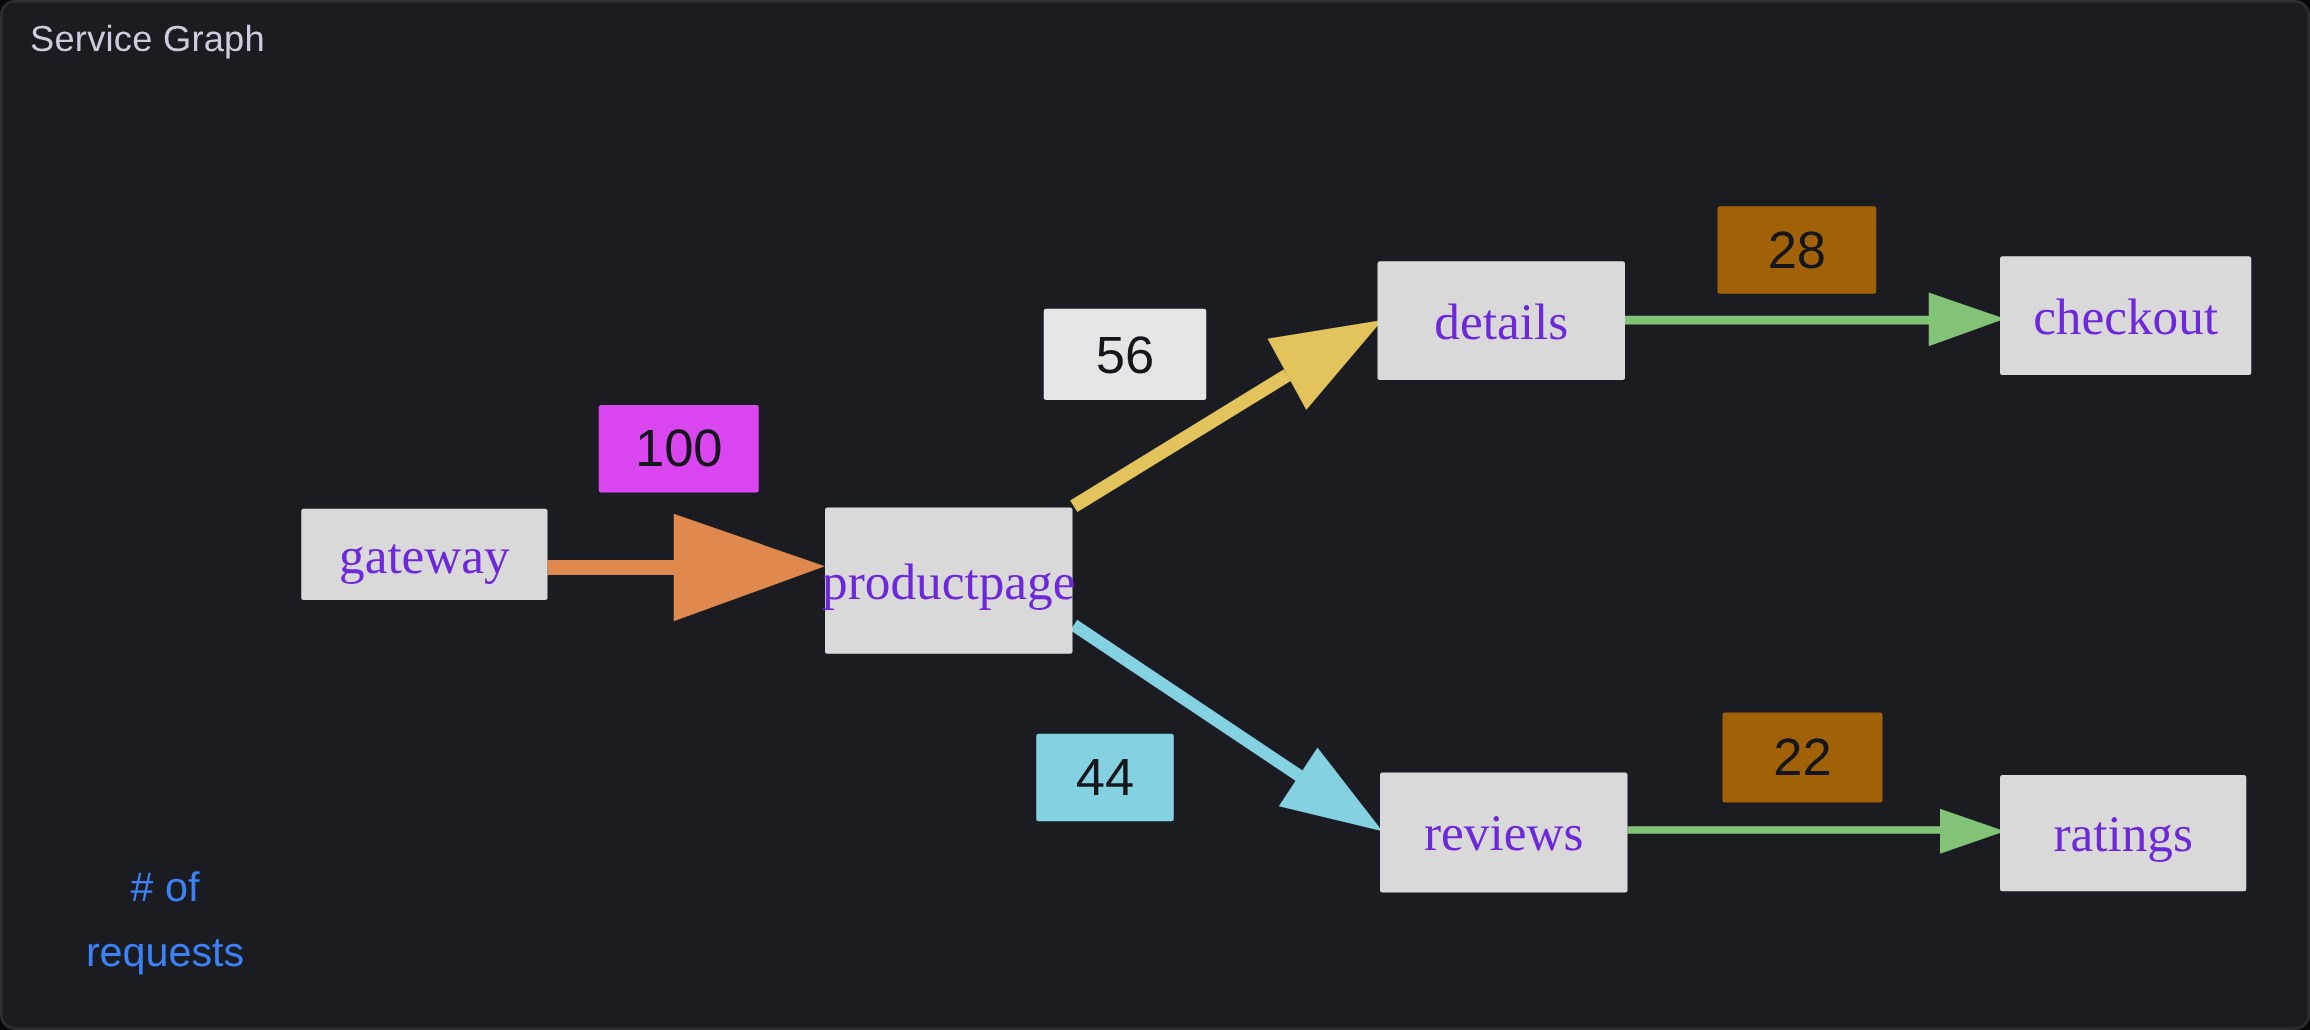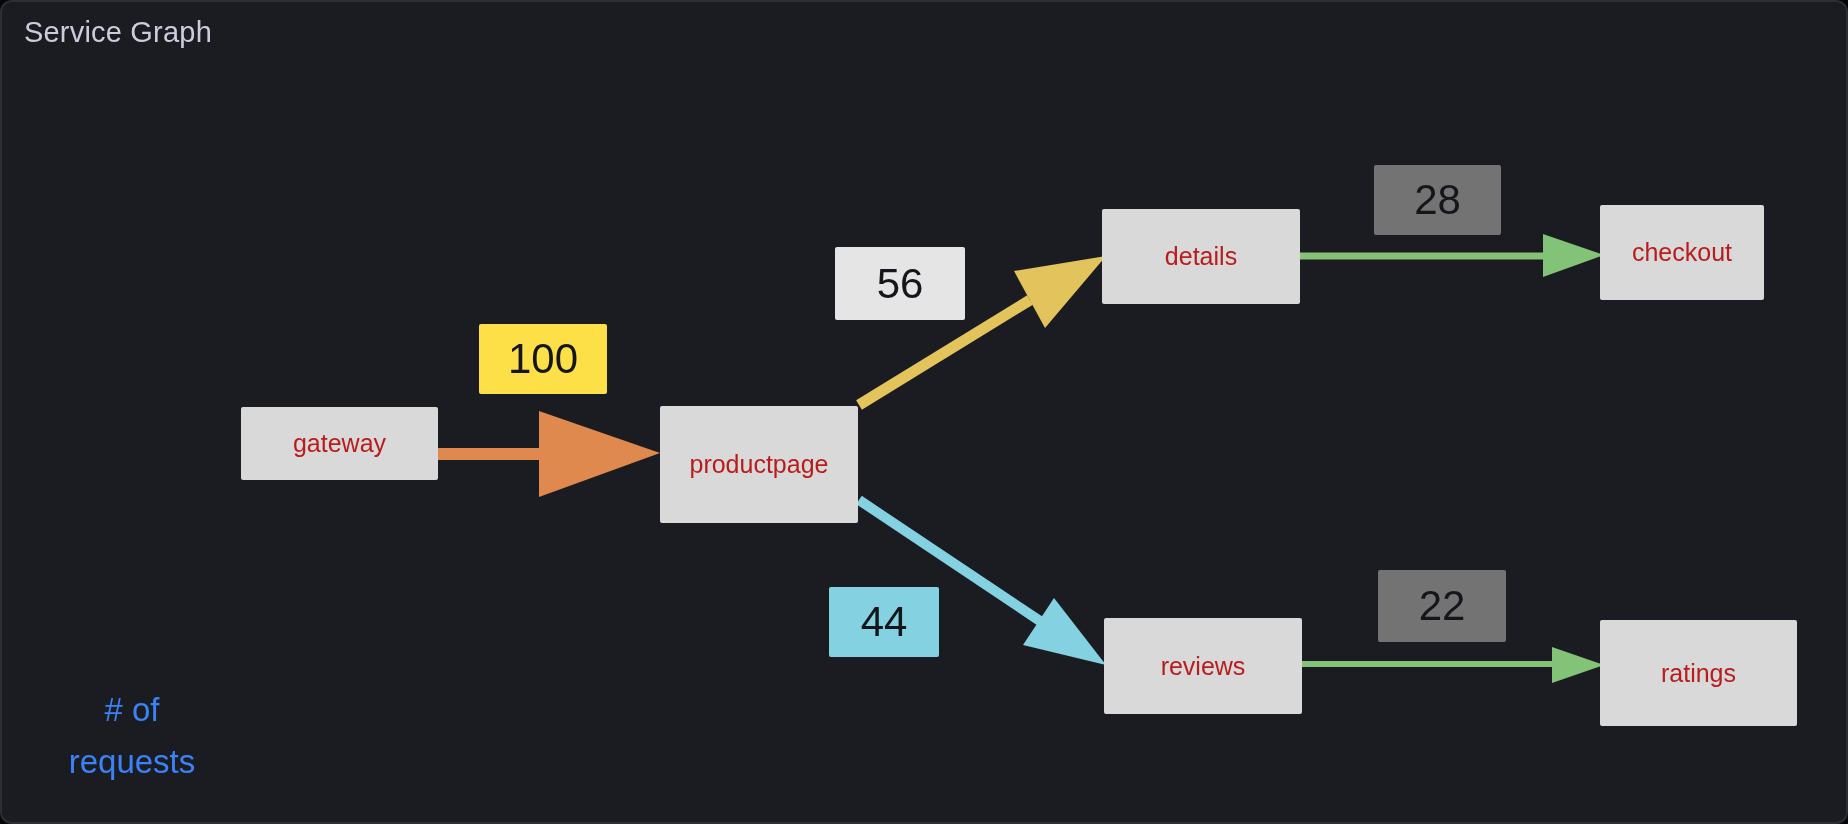--- a/index.html
+++ b/index.html
@@ -32,36 +32,37 @@
   .e-yellow { stroke: #E3C35C; fill: #E3C35C; }
   .e-blue   { stroke: #84D1E2; fill: #84D1E2; }
   .e-green  { stroke: #83C377; fill: #83C377; }
   .edge-line { fill: none; }
   .edge-head { stroke: none; }
   .node {
     position: absolute;
     background: #D9D9D9;
     border-radius: 2px;
     display: flex; align-items: center; justify-content: center;
-    color: #b91c1c;
-    font-size: 25px;
+    color: #6d28d9;
+    font-size: 41px;
     white-space: nowrap;
+    font-family: Liberation Serif, serif;
   }
   .badge {
     position: absolute;
     border-radius: 2px;
     display: flex; align-items: center; justify-content: center;
     color: #14161B;
     font-size: 42px;
     white-space: nowrap;
   }
-  .badge.orange { background: #fde047; }
+  .badge.orange { background: #d946ef; }
   .badge.yellow { background: #e5e5e5; }
   .badge.blue   { background: #84D1E2; }
-  .badge.green  { background: #737373; }
+  .badge.green  { background: #a16207; }
   .footnote {
     position: absolute; left: 42px; top: 682px; width: 176px;
     text-align: center;
     color: #3b82f6;
     font-size: 33px;
     line-height: 52px;
   }
 </style>
 </head>
 <body>
@@ -103,29 +104,29 @@
   </div>
 
   <div class="node" style="left:658px; top:404px; width:198px; height:117px;">
     <span>productpage</span>
   </div>
 
   <div class="node" style="left:1100px; top:207px; width:198px; height:95px;">
     <span>details</span>
   </div>
 
-  <div class="node" style="left:1598px; top:203px; width:164px; height:95px;">
+  <div class="node" style="left:1598px; top:203px; width:201px; height:95px;">
     <span>checkout</span>
   </div>
 
   <div class="node" style="left:1102px; top:616px; width:198px; height:96px;">
     <span>reviews</span>
   </div>
 
-  <div class="node" style="left:1598px; top:618px; width:197px; height:106px;">
+  <div class="node" style="left:1598px; top:618px; width:197px; height:93px;">
     <span>ratings</span>
   </div>
 
   <div class="badge orange" style="left:477px; top:322px; width:128px; height:70px;">100</div>
 
   <div class="badge yellow" style="left:833px; top:245px; width:130px; height:73px;">56</div>
 
   <div class="badge blue" style="left:827px; top:585px; width:110px; height:70px;">44</div>
 
   <div class="badge green" style="left:1372px; top:163px; width:127px; height:70px;">28</div>

